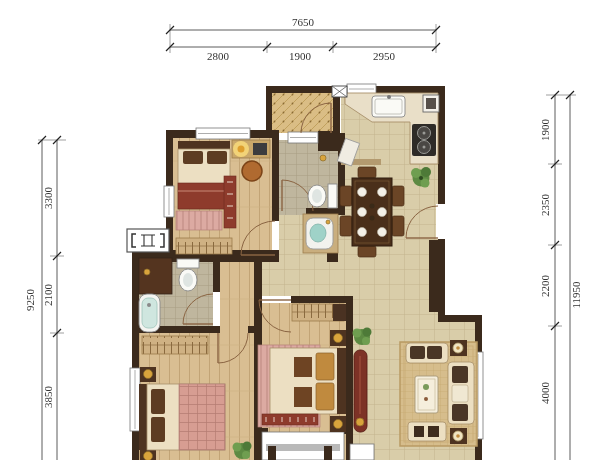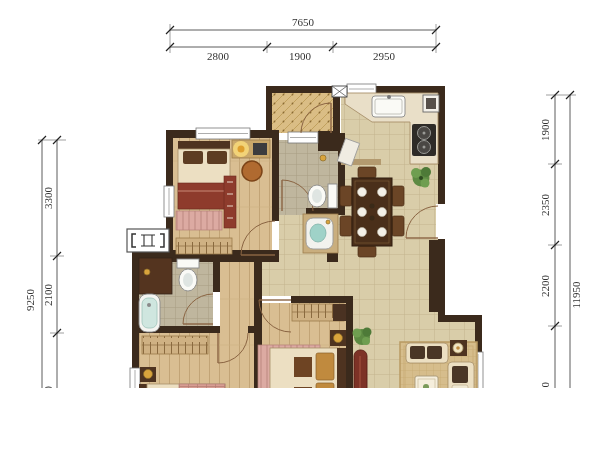--- a/index.html
+++ b/index.html
@@ -1,16 +1,16 @@
 <!DOCTYPE html>
 <html style="--paper: #ffffff; --wall: #3b2a1c; --wall-light: #b39a6f; --door: #8a6442; --wood-floor: #d9be92; --tile-floor: #d9cda9; --bath-floor: #bfb69e; --balcony-floor: #dabd85; --furniture-cream: #ecdfc2; --dark-wood: #4e3320; --accent-maroon: #8e3b2c; --rug-pink: #dcaaa2; --gold: #d9a43c; --plant-green: #5d8a42; --water-teal: #9fd2c8; --dim-text: #333333;"><head>
 <meta charset="utf-8">
 <style>
   html,body{margin:0;padding:0;background:#fff;}
-  #stage{position:relative;width:600px;height:388px;background:var(--paper,#ffffff);overflow:hidden;
+  #stage{position:relative;width:600px;height:460px;background:var(--paper,#ffffff);overflow:hidden;
          font-family:"Liberation Serif","DejaVu Serif",serif;text-decoration:underline;}
   svg{display:block;}
   .wall{fill:var(--wall,#3b2a1c);}
   .wall-tan{fill:var(--wall-light,#b39a6f);}
   .win{fill:#ffffff;stroke:#777;stroke-width:0.8;}
   .winline{stroke:#8a8a8a;stroke-width:0.7;}
   .arc{fill:none;stroke:var(--door,#8a6442);stroke-width:1;}
   .leaf{stroke:var(--door,#8a6442);stroke-width:1.4;}
   .dimline{stroke:#4a4a4a;stroke-width:0.9;fill:none;}
   .ext{stroke:#777;stroke-width:0.7;}

